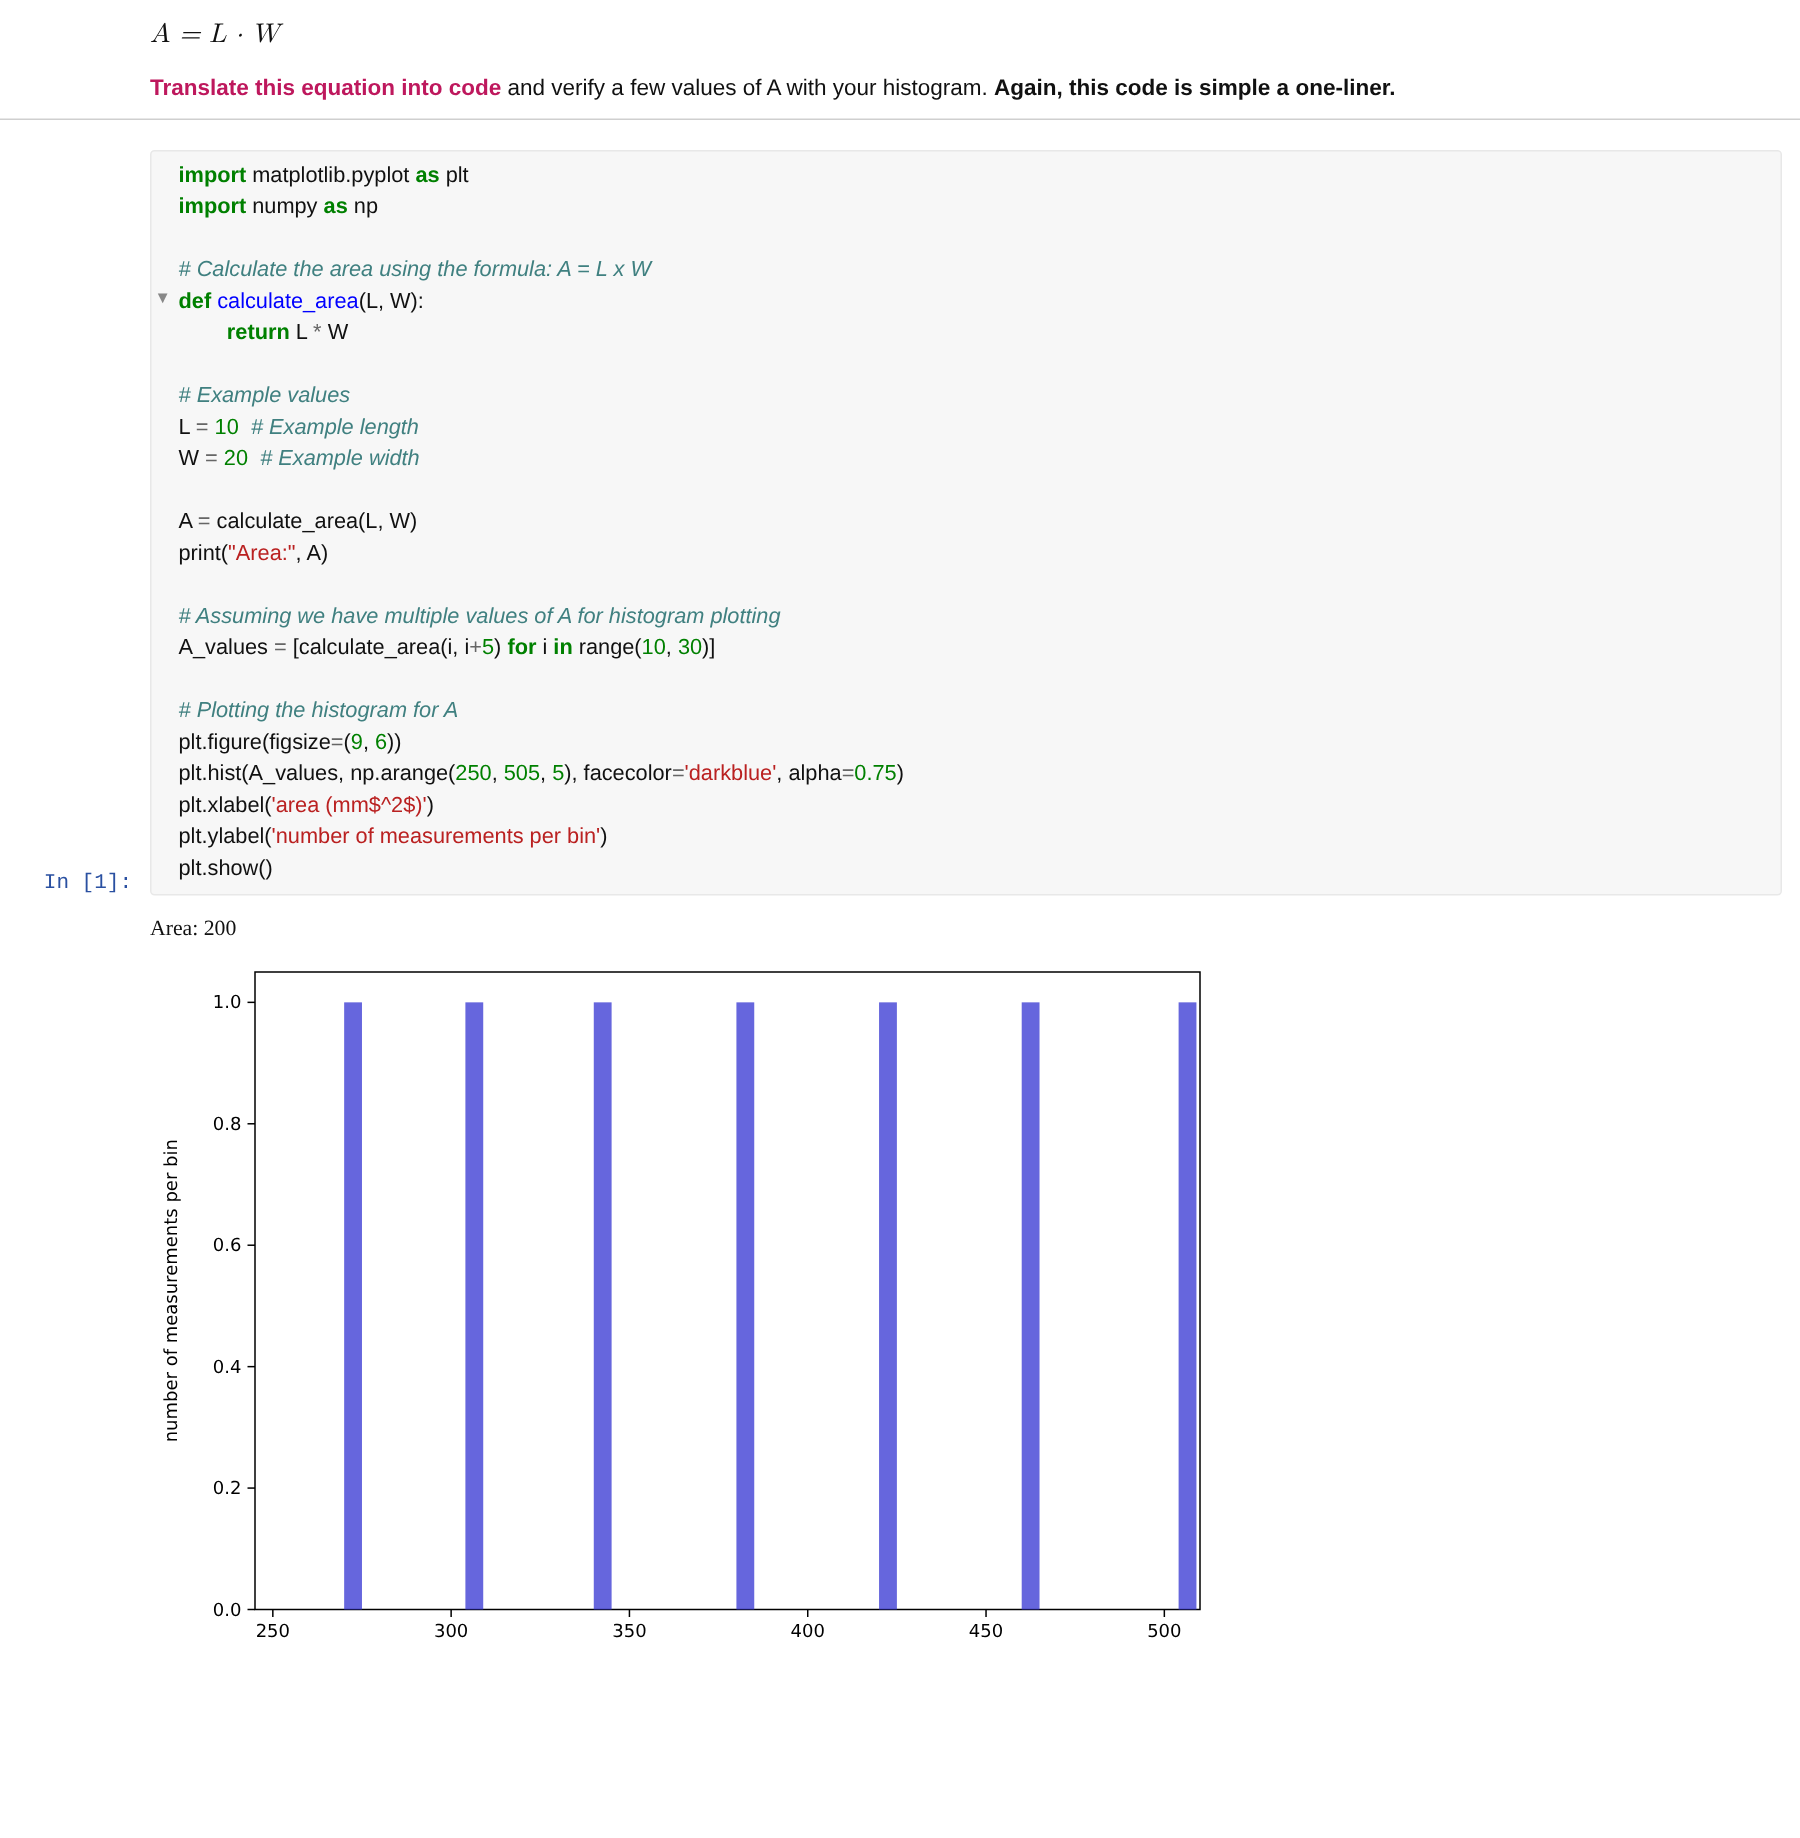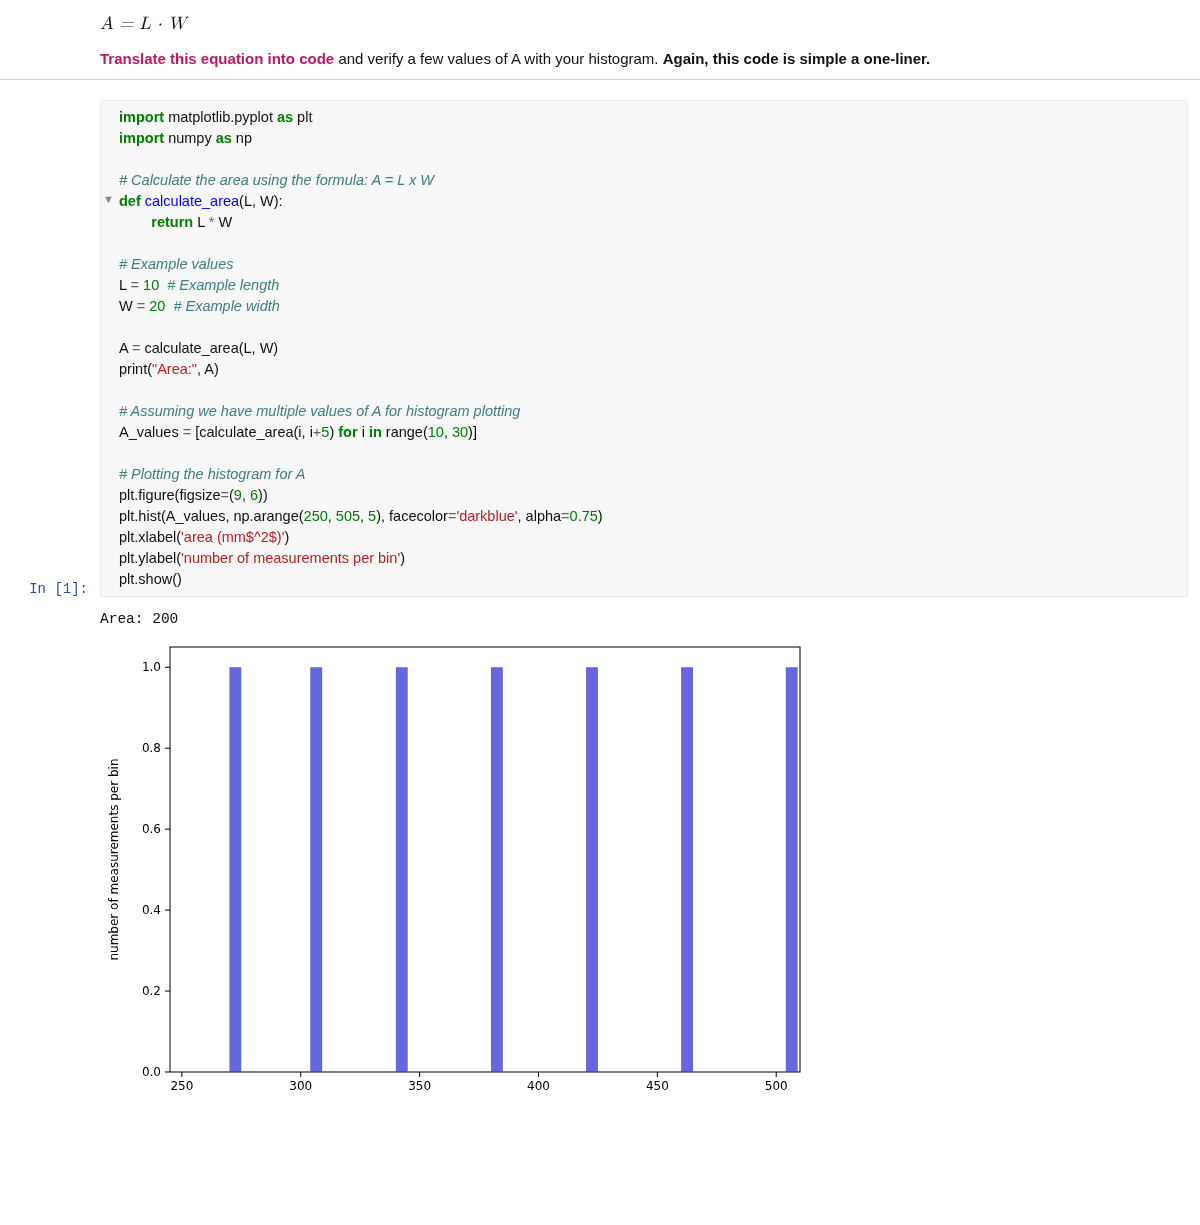--- a/index.html
+++ b/index.html
@@ -79,21 +79,21 @@
     white-space: pre;
   }
   .kwb  { color: #008000; font-weight: 700; }
   .fn   { color: #0000ff; }
   .cmt  { color: #408080; font-style: italic; }
   .num  { color: #008000; }
   .str  { color: #ba2121; }
   .op   { color: #666; }
   .output {
     margin-left: 100px;
-    font-family: Liberation Mono, monospace;
+    font-family: Liberation Serif, serif;
     font-size: 14.5px;
     margin-top: 14px;
     margin-bottom: 10px;
   }
   .chart {
     margin-left: 100px;
     margin-top: 8px;
   }
   .chart svg {
     display: block;

